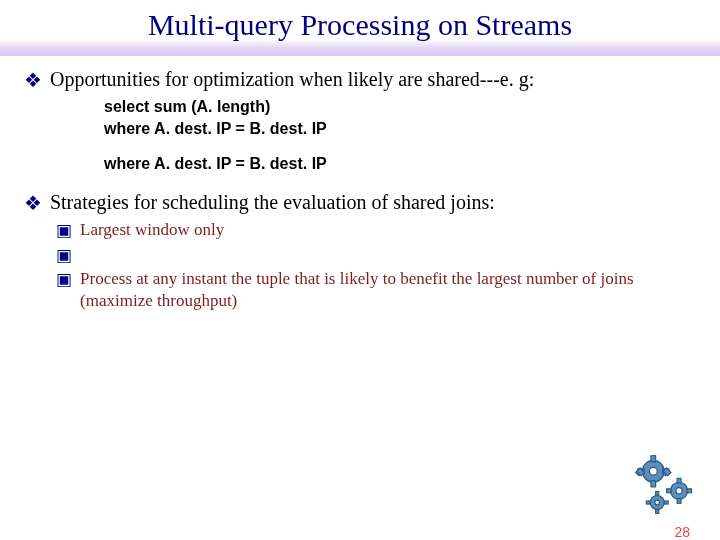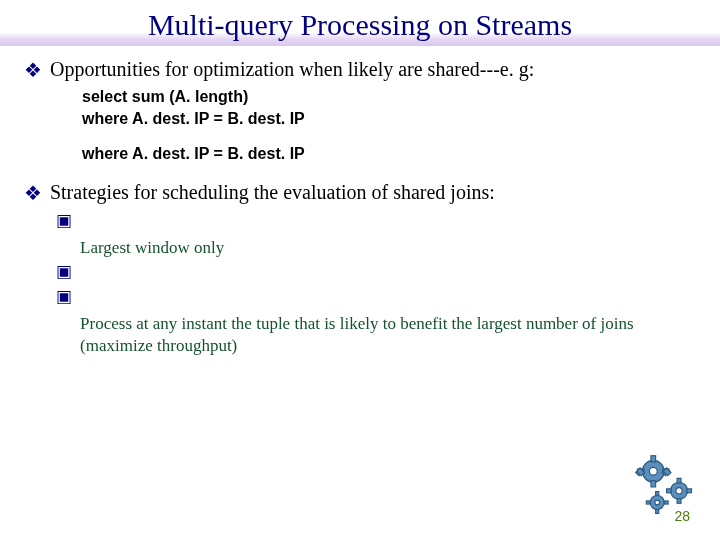--- a/index.html
+++ b/index.html
@@ -7,21 +7,21 @@
     width: 720px;
     height: 540px;
     background: #ffffff;
     font-family: "Comic Sans MS", "Comic Sans", cursive;
     color: #000;
     position: relative;
     overflow: hidden;
   }
   .title-area {
     width: 100%;
-    padding: 8px 0 4px 0;
+    padding: 8px 0 14px 0;
     text-align: center;
     background: linear-gradient(to bottom, #ffffff 0%, #ffffff 70%, #e6d7f5 85%, #d8c8ee 100%);
   }
   .title {
     font-size: 30px;
     color: #000080;
     font-weight: normal;
   }
   .content {
     padding: 10px 24px 0 24px;
@@ -38,21 +38,21 @@
     margin-right: 8px;
     line-height: 1.4;
     flex-shrink: 0;
   }
   .bullet-text {
     font-size: 20px;
     color: #000;
     line-height: 1.3;
   }
   .code-block {
-    margin-left: 58px;
+    margin-left: 80px;
     margin-bottom: 14px;
     font-family: Arial, Helvetica, sans-serif;
     font-size: 16px;
     font-weight: bold;
     line-height: 1.35;
     color: #000;
   }
   .sub-bullets {
     margin-left: 32px;
     margin-top: 2px;
@@ -65,38 +65,37 @@
   .bullet-y {
     font-family: "Wingdings", serif;
     font-size: 17px;
     color: #000080;
     margin-right: 8px;
     line-height: 1.4;
     flex-shrink: 0;
   }
   .sub-text {
     font-size: 17px;
-    color: #14532d;
+    color: #7f1d1d;
     line-height: 1.3;
-    margin-top: 28px;
   }
   .gears {
     position: absolute;
     right: 16px;
     bottom: 18px;
     width: 78px;
     height: 78px;
   }
   .page-num {
     position: absolute;
     right: 30px;
-    bottom: 16px;
+    bottom: 0;
     font-family: Arial, sans-serif;
     font-size: 14px;
-    color: #4d7c0f;
+    color: #ef4444;
   }
 </style>
 </head>
 <body>
 
 <div class="title-area">
   <div class="title">Multi-query Processing on Streams</div>
 </div>
 
 <div class="content">

